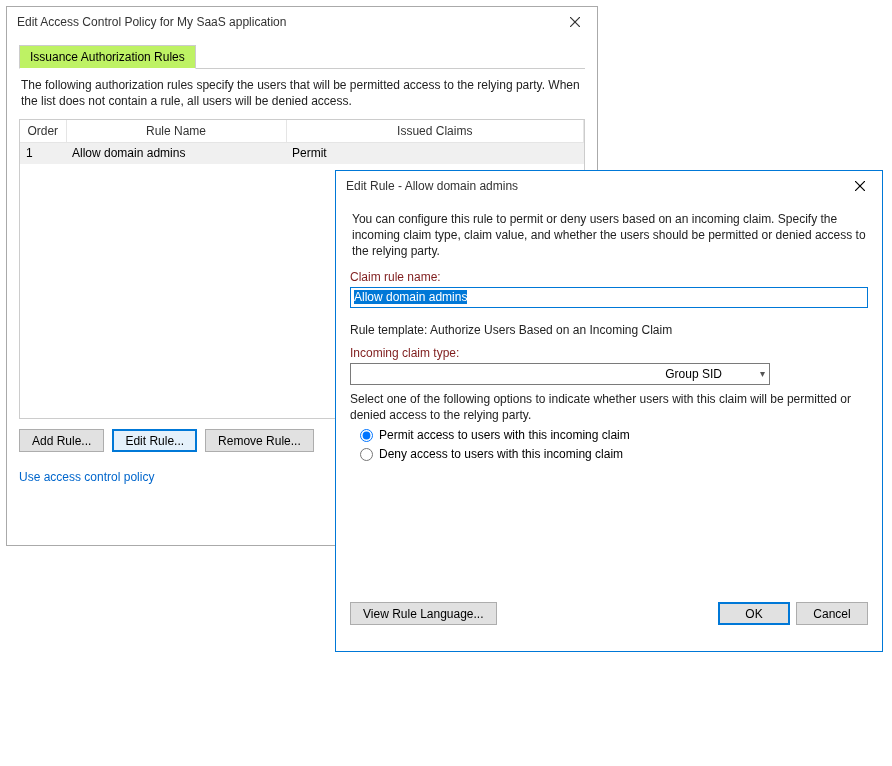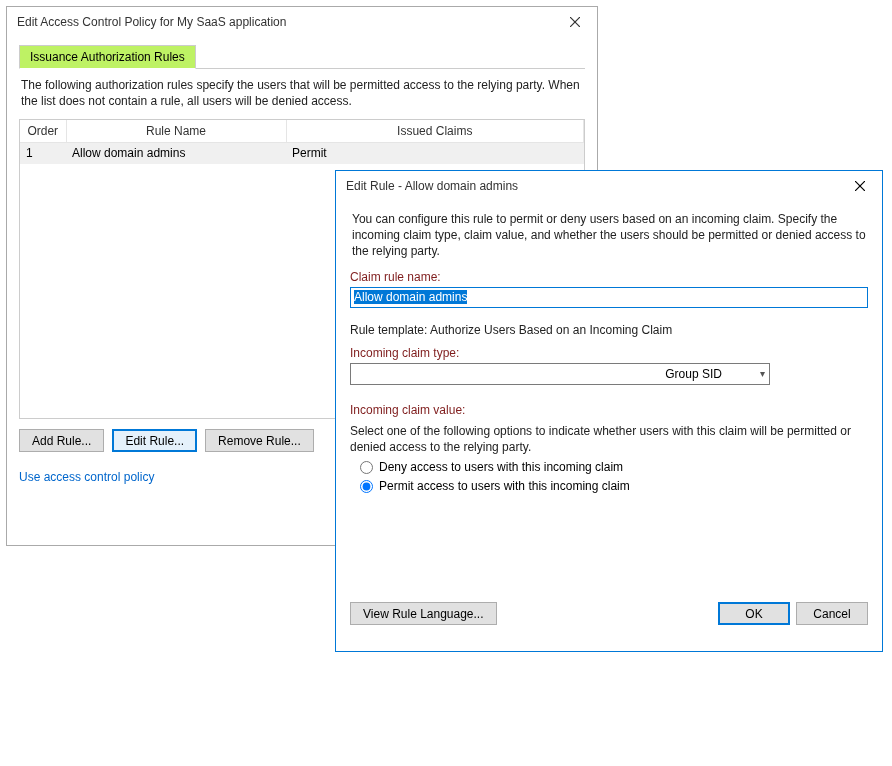--- a/index.html
+++ b/index.html
@@ -263,31 +263,30 @@
     </div>
 
     <div class="desc-text" style="margin:14px 0 6px 0;">Rule template: Authorize Users Based on an Incoming Claim</div>
 
     <span class="label">Incoming claim type:</span>
     <div class="select-like" style="width:420px;">
       <span>Group SID</span>
       <span class="select-arrow">▾</span>
     </div>
 
-    <span class="label" style="margin-top:18px;">Incoming claim value:</span>
 
     <div class="desc-text" style="margin:6px 0 4px 0;">Select one of the following options to indicate whether users with this claim will be permitted or denied access to the relying party.</div>
 
+    <label class="radio-row">
+      <input type="radio" name="permdeny" checked="" style="">
+      <span>Permit access to users with this incoming claim</span>
+    </label>
     <label class="radio-row">
       <input type="radio" name="permdeny" style="">
       <span>Deny access to users with this incoming claim</span>
-    </label>
-    <label class="radio-row">
-      <input type="radio" name="permdeny" checked="" style="">
-      <span>Permit access to users with this incoming claim</span>
     </label>
   </div>
 
   <div class="dialog-footer" style="position:absolute; bottom:12px; left:0; right:0; justify-content:space-between; padding:10px 14px 14px 14px;">
     <button class="win" style="min-width:130px;">View Rule Language...</button>
     <div class="hflex">
       <button class="win default" style="min-width:72px;">OK</button>
       <button class="win" style="min-width:72px;">Cancel</button>
     </div>
   </div>

